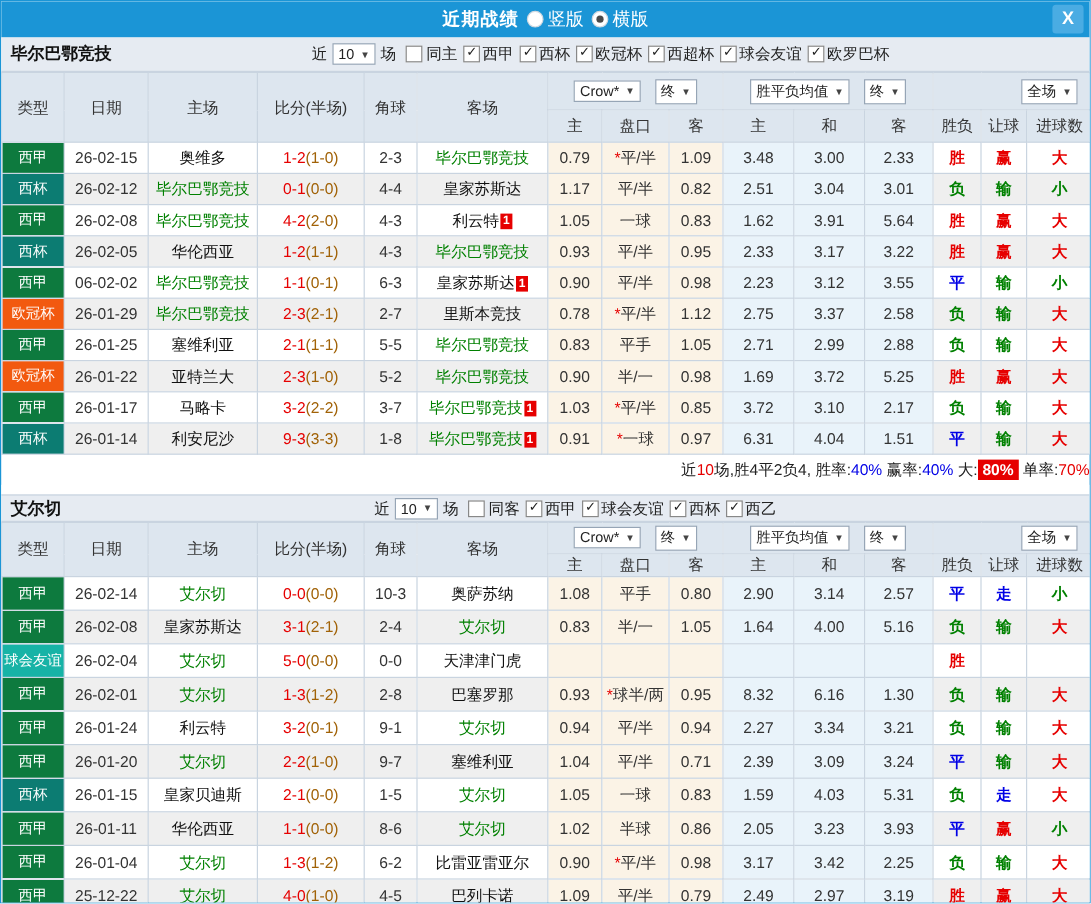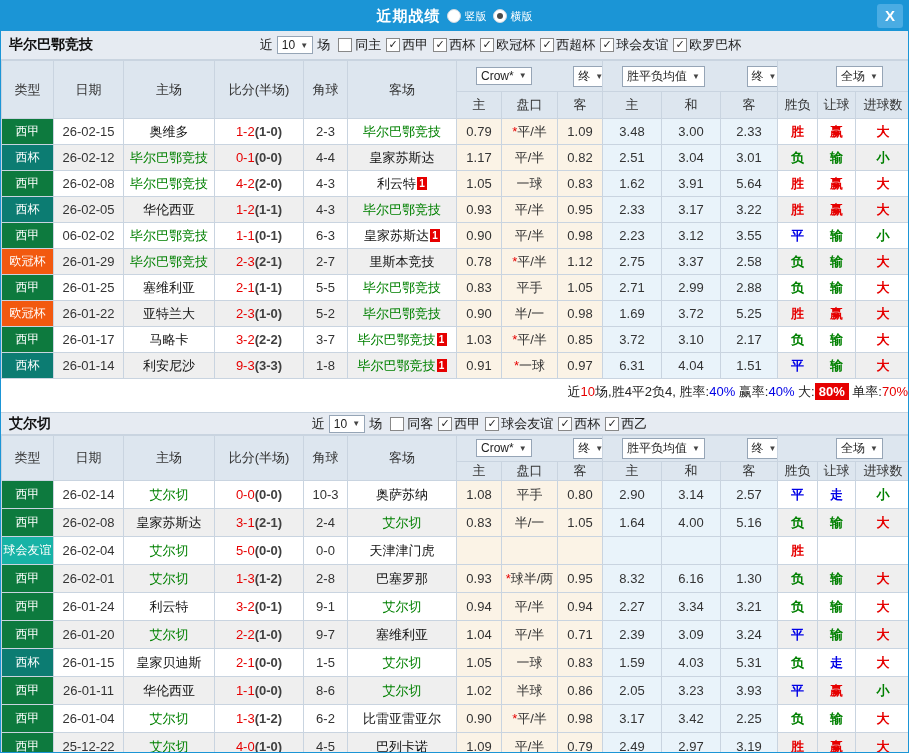--- a/index.html
+++ b/index.html
@@ -10,21 +10,21 @@
     font-family:"Liberation Sans","DejaVu Sans",sans-serif;
   }
   
   .titlebar{height:30px;background:#1b95d6;color:#fff;position:relative;
     display:flex;align-items:center;justify-content:center;}
   .title{font-weight:bold;font-size:15px;letter-spacing:1px;}
   .radio-group{display:inline-flex;align-items:center;}
   .radio{width:12px;height:12px;border-radius:50%;background:#fff;border:1px solid #cfd8e0;
     display:inline-block;position:relative;margin:0 4px 0 6px;box-sizing:content-box;}
   .radio .dot{position:absolute;left:3px;top:3px;width:6px;height:6px;border-radius:50%;background:#4a4a4a;}
-  .radio-label{font-size:11px;}
+  .radio-label{font-size:15px;}
   .close-btn{position:absolute;right:5px;top:3px;width:26px;height:24px;background:#4aace3;
     border-radius:3px;color:#fff;font-weight:bold;text-align:center;line-height:24px;
     font-size:15px;cursor:pointer;}
   
   .sec-hdr{display:flex;align-items:center;background:#e6ebf2;
     border-bottom:1px solid #c9d4e0;}
   .sec-hdr-1{height:28px;}
   .sec-hdr-2{height:21px;border-top:1px solid #c9d4e0;}
   .team-name{font-weight:bold;font-size:14px;color:#111;padding-left:8px;white-space:nowrap;}
   .filter{flex:1;display:flex;align-items:center;justify-content:center;font-size:13px;color:#222;}
@@ -48,28 +48,28 @@
   .t1 tbody tr{height:26px;}
   .t2 tbody tr{height:28px;}
   tbody td{font-size:13px;color:#333;background:#fff;}
   tr.alt td{background:#efefef;}
   td.league{color:#fff;font-size:12px;}
   td.odds{background:#fbf3e6;}
   tr.alt td.odds{background:#fbf3e6;}
   td.mean{background:#e9f3fa;}
   tr.alt td.mean{background:#e9f3fa;}
   td.score .ft{color:#e60000;}
-  td.score .ht{color:#404040;font-weight:bold;}
+  td.score .ht{color:#a16207;}
   .team{color:#111;}
   .team.focal{color:#008000;}
   .card{display:inline-block;background:#e60000;color:#fff;font-size:10px;font-weight:bold;
     width:10px;height:13px;line-height:13px;margin-left:1px;text-align:center;vertical-align:1px;}
   td.res{font-weight:bold;}
   .star{color:#e60000;}
-  .drop-cell .select{margin:0 19px;}
+  .drop-cell .select{margin:0 4px;}
   .drop-cell-right{text-align:right;padding-right:8px;}
   
   .summary{height:25px;line-height:25px;text-align:right;font-size:13px;}
   .summary .hl{padding:1px 4px;font-weight:bold;}
   .gap{height:8px;background:#fff;}
 </style>
 </head>
 <body>
 
 <div class="window">

